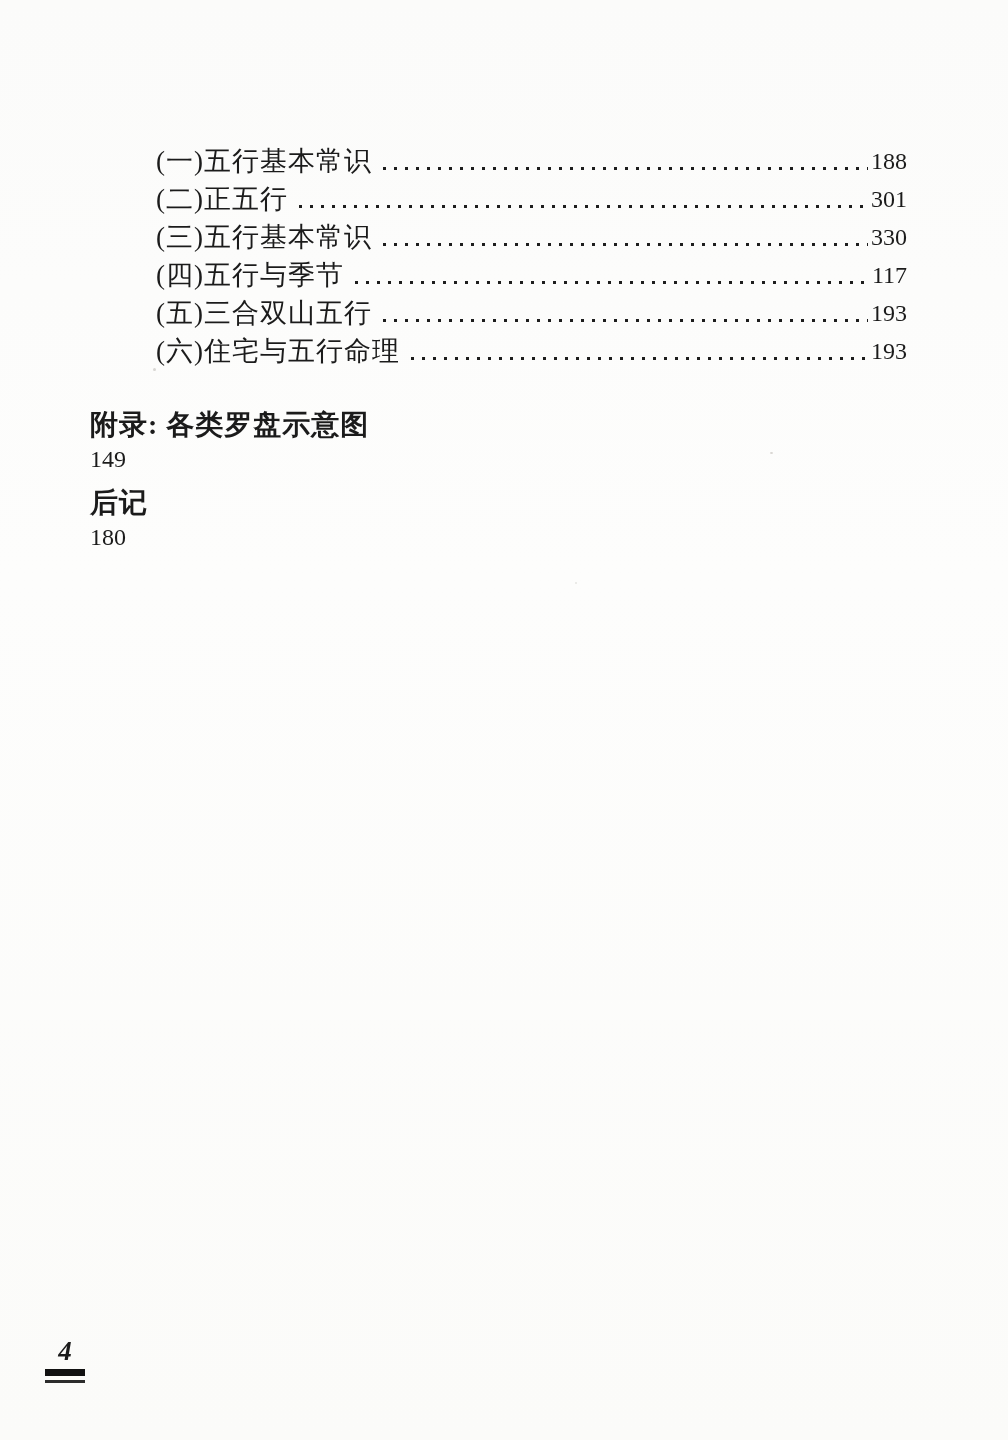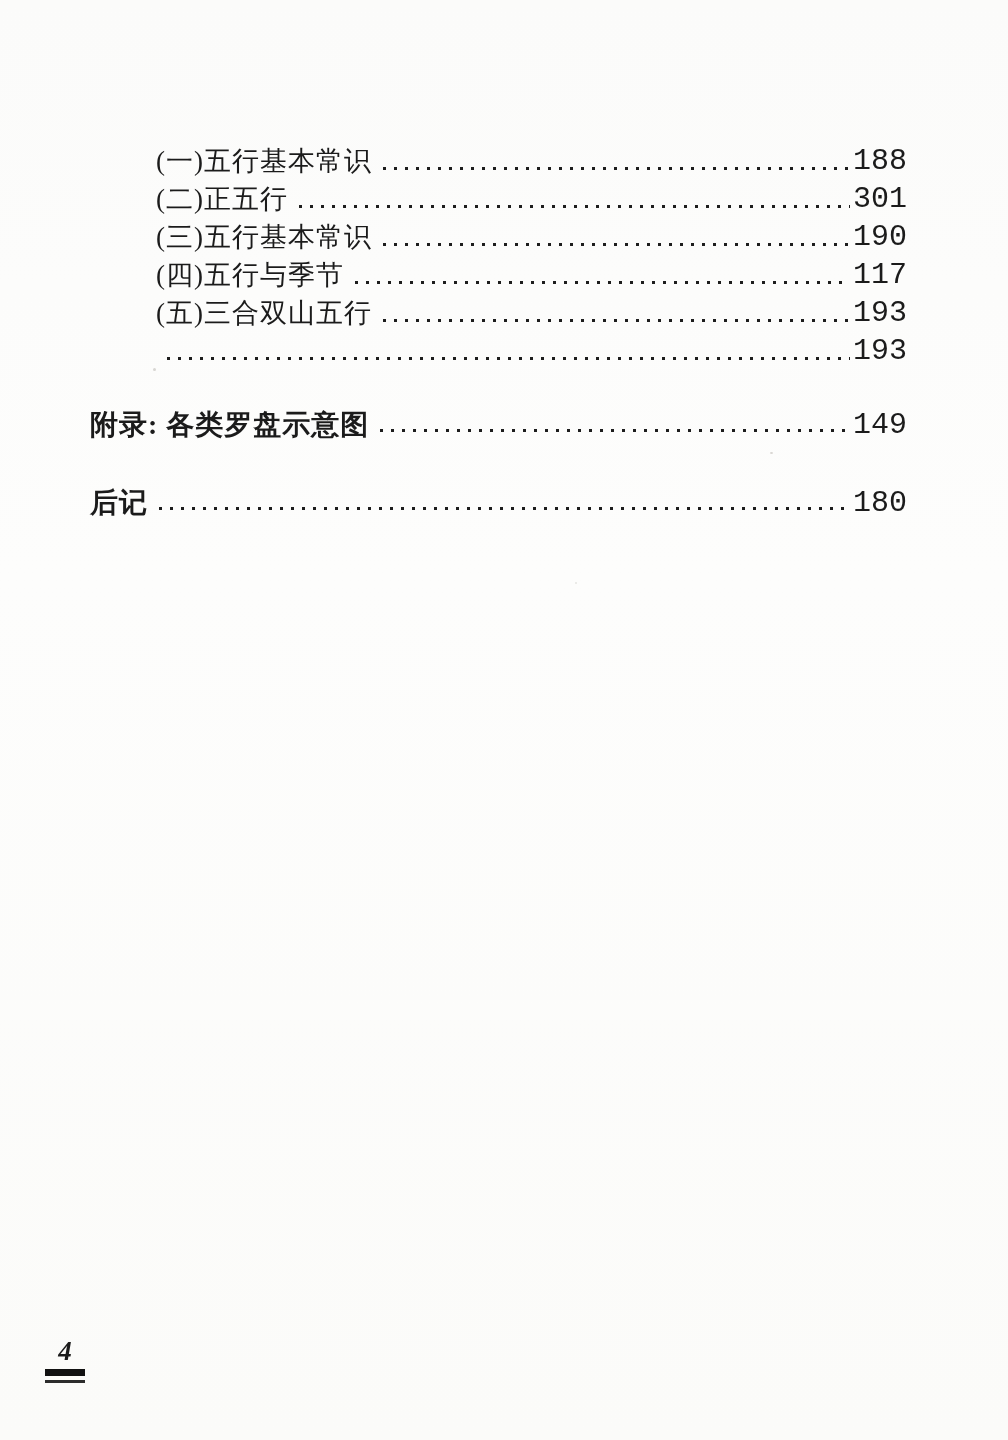--- a/index.html
+++ b/index.html
@@ -37,44 +37,45 @@
     font-size: 27px;
     letter-spacing: 1px;
   }
 
   .toc-row.main {
     height: 34px;
     line-height: 34px;
     font-size: 28px;
     font-weight: bold;
     letter-spacing: 1px;
+    flex-direction: column;
   }
 
   .toc-row.main.gap-large { margin-top: 38px; }
   .toc-row.main.gap-xlarge { margin-top: 44px; }
 
   .toc-label {
     flex: 0 0 auto;
   }
 
   .leader {
     flex: 1 1 auto;
     margin: 0 3px 0 5px;
     background-image: radial-gradient(circle, #1d1d1d 1.6px, rgba(0,0,0,0) 2px);
     background-size: 11px 5px;
     background-repeat: repeat-x;
     background-position: 2px calc(100% - 9px);
   }
 
   .toc-page {
     flex: 0 0 auto;
-    font-size: 30px;
+    font-size: 24px;
     font-weight: normal;
     letter-spacing: 0;
-    font-family: Liberation Mono, monospace;
+    font-family: Liberation Serif, serif;
   }
 
   .footer {
     position: absolute;
     left: 45px;
     top: 1336px;
     width: 60px;
   }
 
   .folio {
@@ -120,33 +121,34 @@
     <span class="toc-page">188</span>
   </div>
     <div class="toc-row sub">
     <span class="toc-label">(二)正五行</span>
     <span class="leader"></span>
     <span class="toc-page">301</span>
   </div>
     <div class="toc-row sub">
     <span class="toc-label">(三)五行基本常识</span>
     <span class="leader"></span>
-    <span class="toc-page">190</span>
+    <span class="toc-page">330</span>
   </div>
     <div class="toc-row sub">
     <span class="toc-label">(四)五行与季节</span>
     <span class="leader"></span>
     <span class="toc-page">117</span>
   </div>
     <div class="toc-row sub">
     <span class="toc-label">(五)三合双山五行</span>
     <span class="leader"></span>
     <span class="toc-page">193</span>
   </div>
     <div class="toc-row sub">
+    <span class="toc-label">(六)住宅与五行命理</span>
     <span class="leader"></span>
     <span class="toc-page">193</span>
   </div>
     <div class="toc-row main gap-large">
     <span class="toc-label">附录: 各类罗盘示意图</span>
     <span class="leader"></span>
     <span class="toc-page">149</span>
   </div>
     <div class="toc-row main gap-xlarge">
     <span class="toc-label">后记</span>

